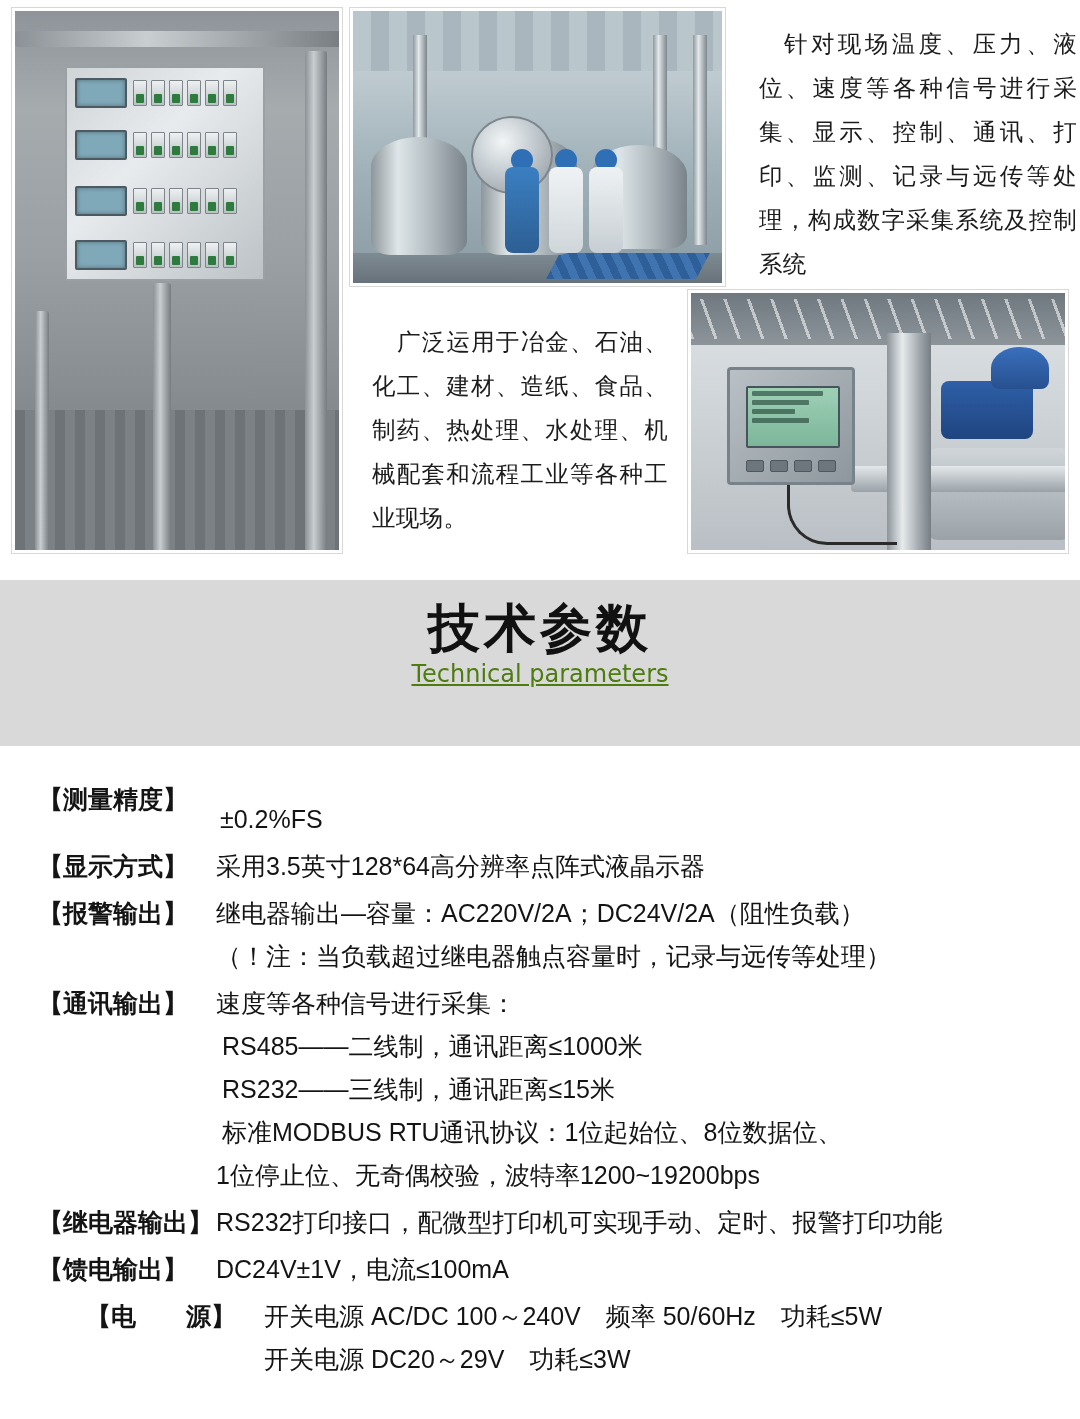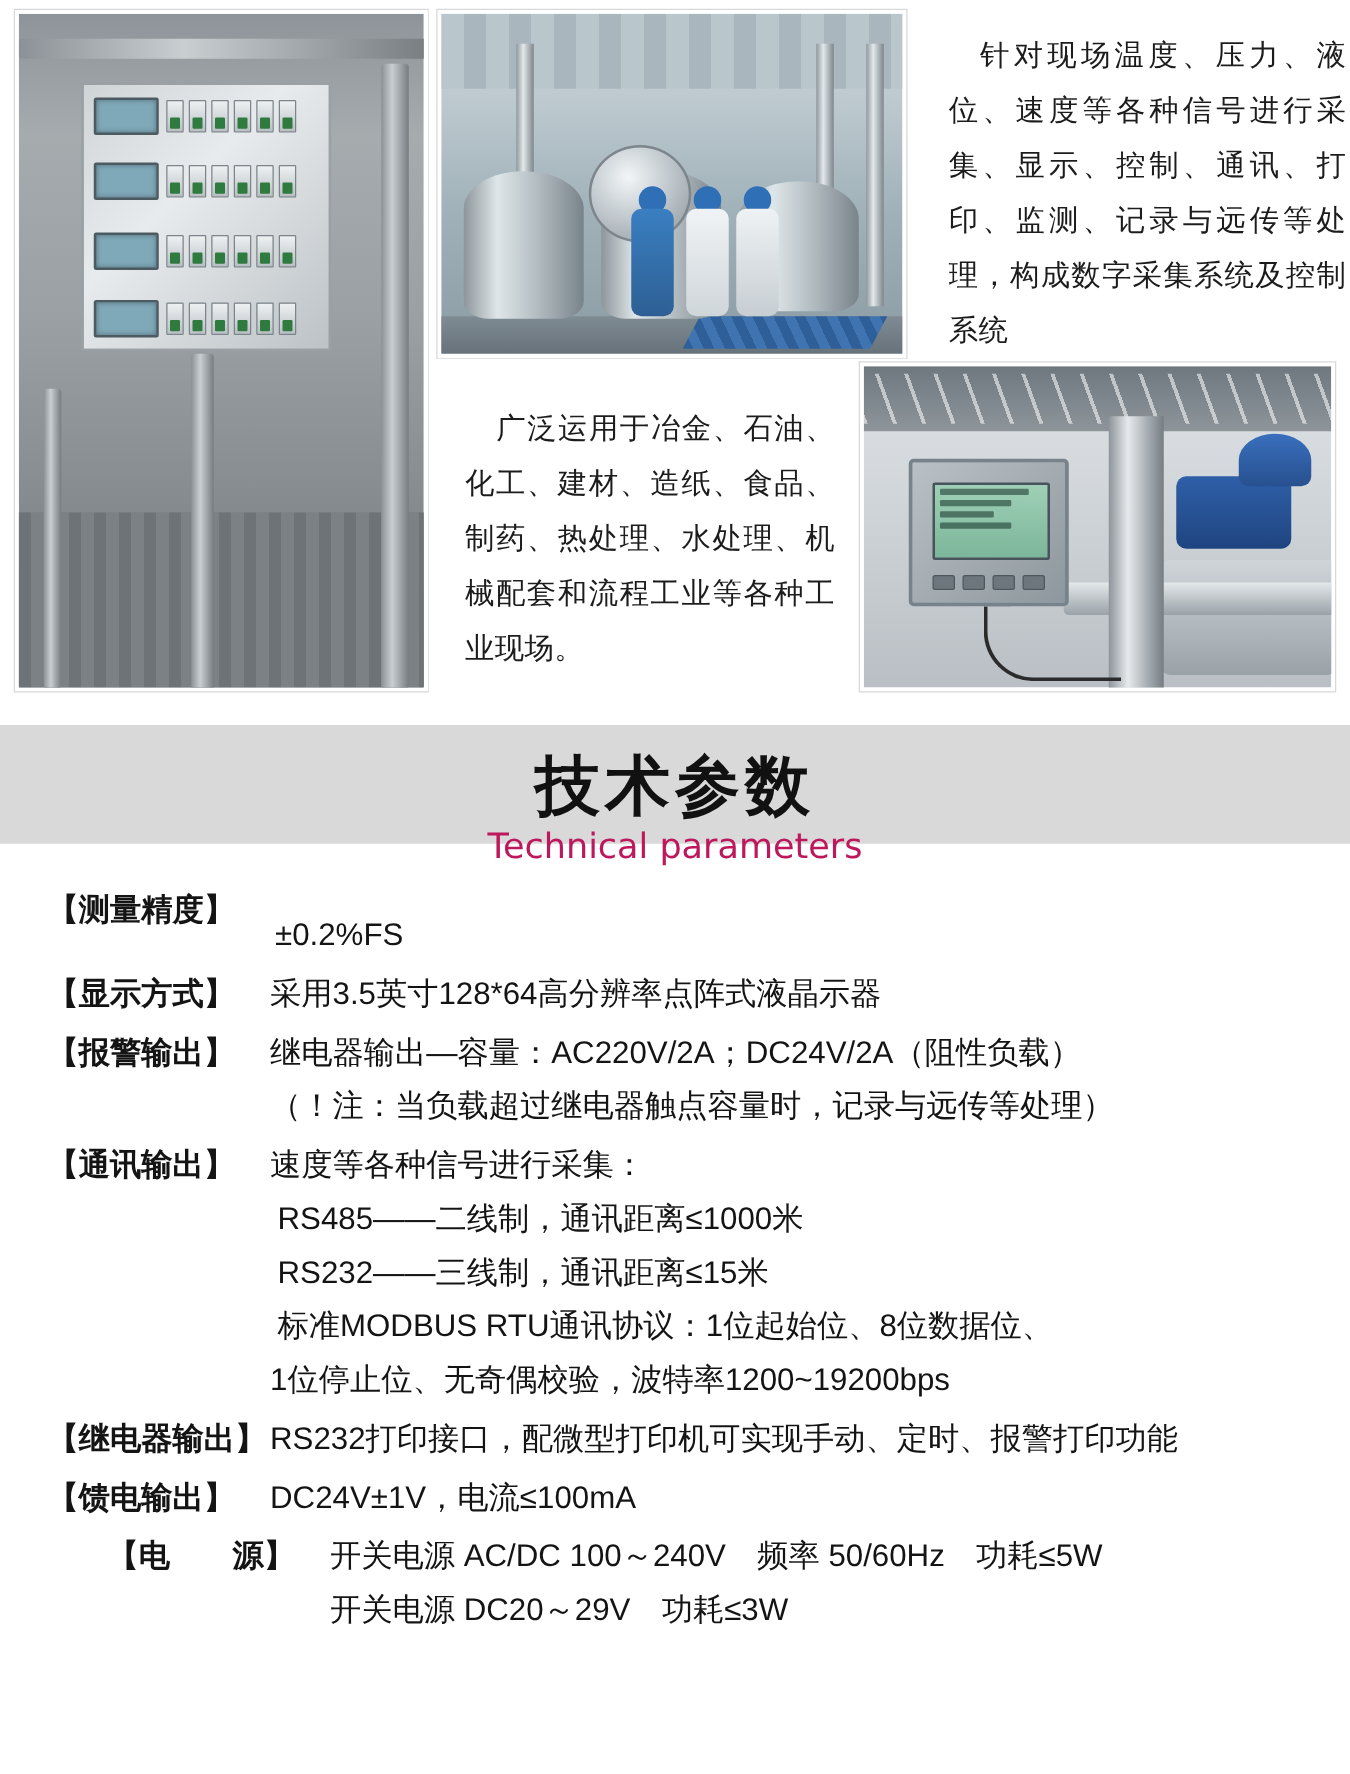--- a/index.html
+++ b/index.html
@@ -201,38 +201,39 @@
   }
   .text-mid {
     left: 372px; top: 320px; width: 296px;
     text-align: justify;
     text-indent: 25px;
   }
 
   
   .banner {
     width: 1080px;
-    height: 95px;
+    height: 166px;
     background: #d9d9d9;
     position: relative;
   }
   .banner-cn {
     position: absolute; left: 0; right: 0; top: 14px;
     text-align: center;
     font-size: 52px;
     font-weight: 700;
     letter-spacing: 4px;
     color: #111111;
   }
   .banner-en {
     position: absolute; left: 0; right: 0; top: 80px;
     text-align: center;
-    font-size: 28px;
-    color: #be185d;
+    font-size: 24px;
+    color: #4d7c0f;
     font-family: "DejaVu Sans", sans-serif;
+    text-decoration: underline;
   }
 
   
   .specs {
     padding: 32px 34px 0 38px;
   }
   .spec-row {
     display: flex;
     align-items: flex-start;
     margin-bottom: 4px;

